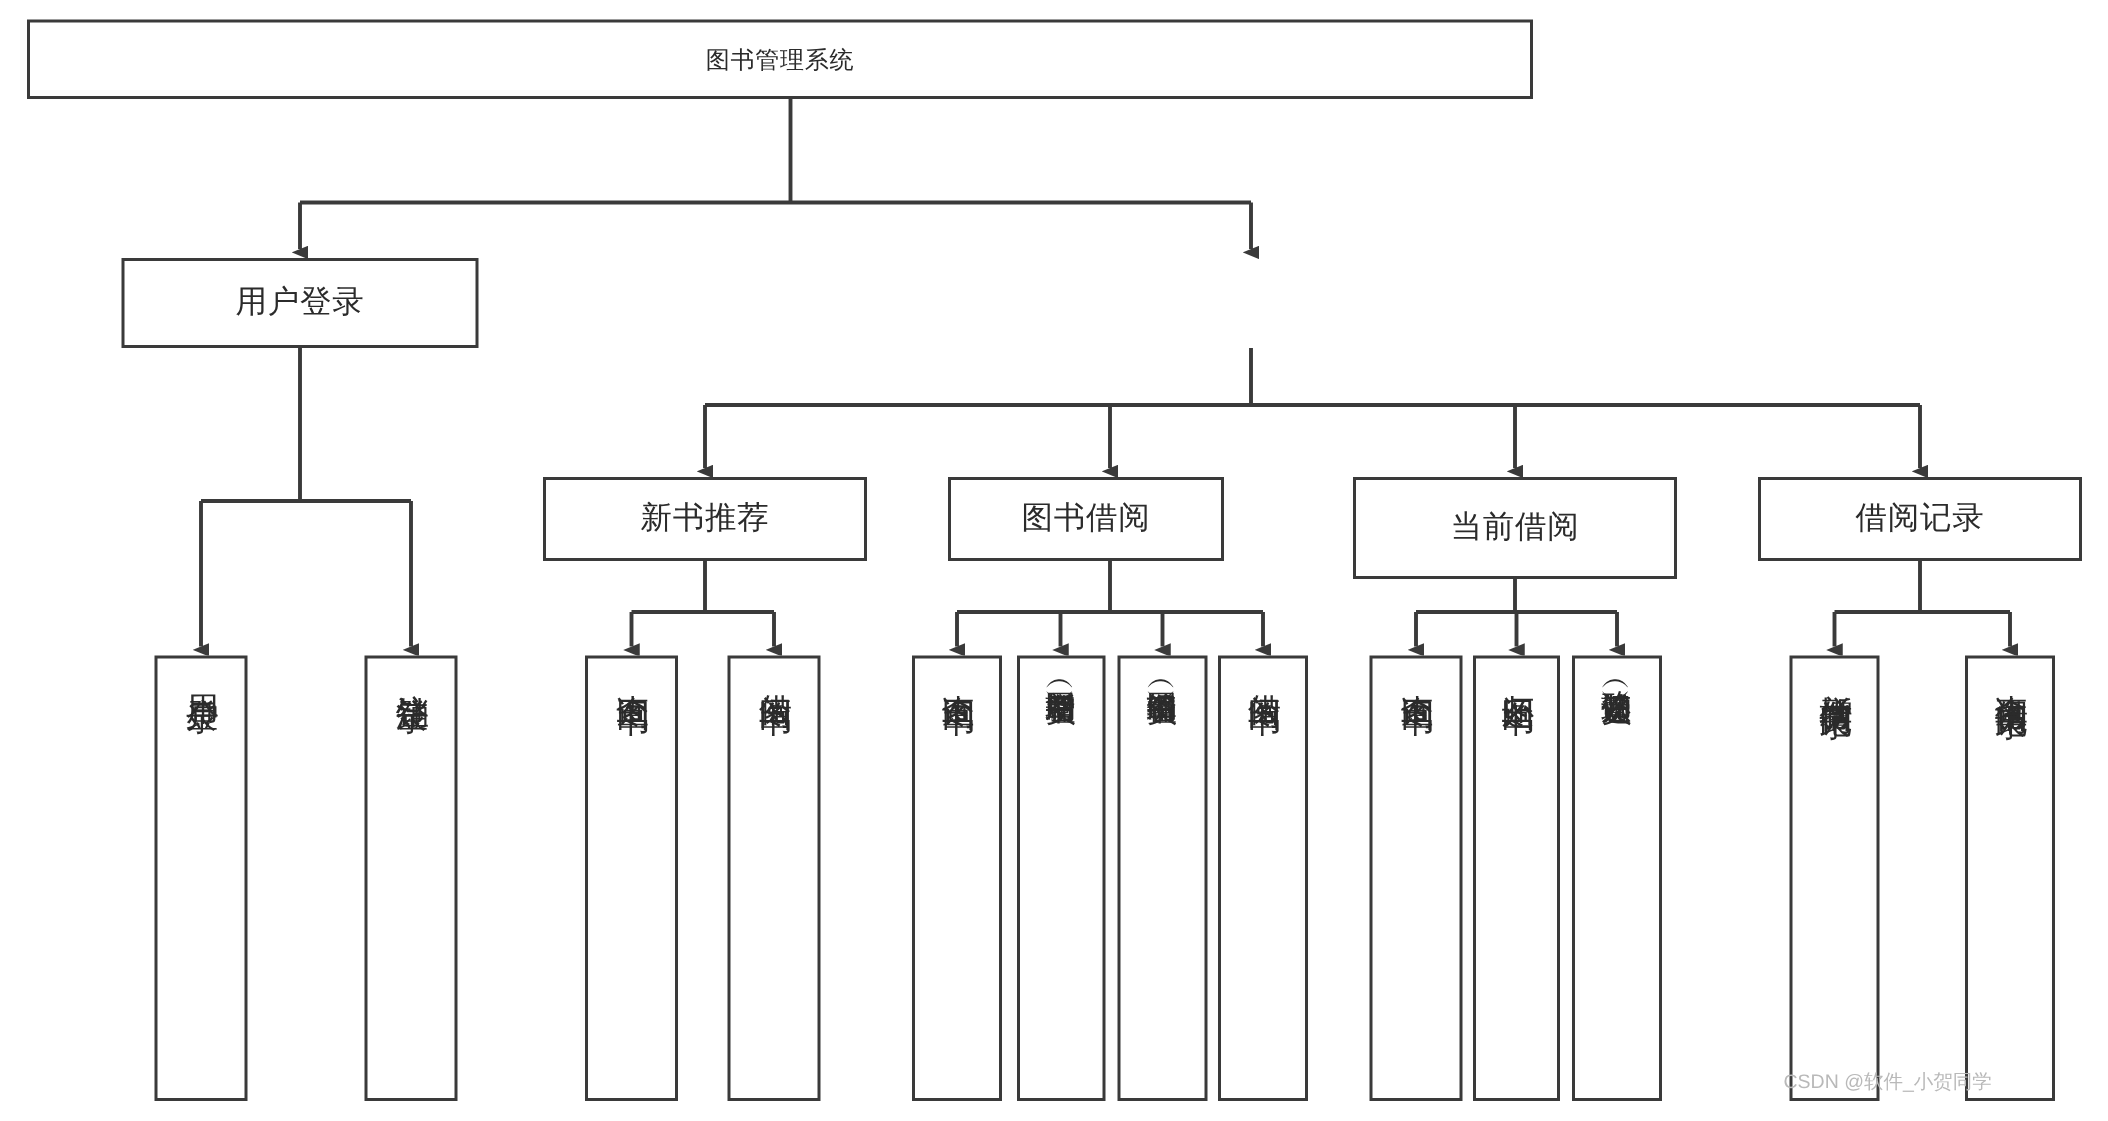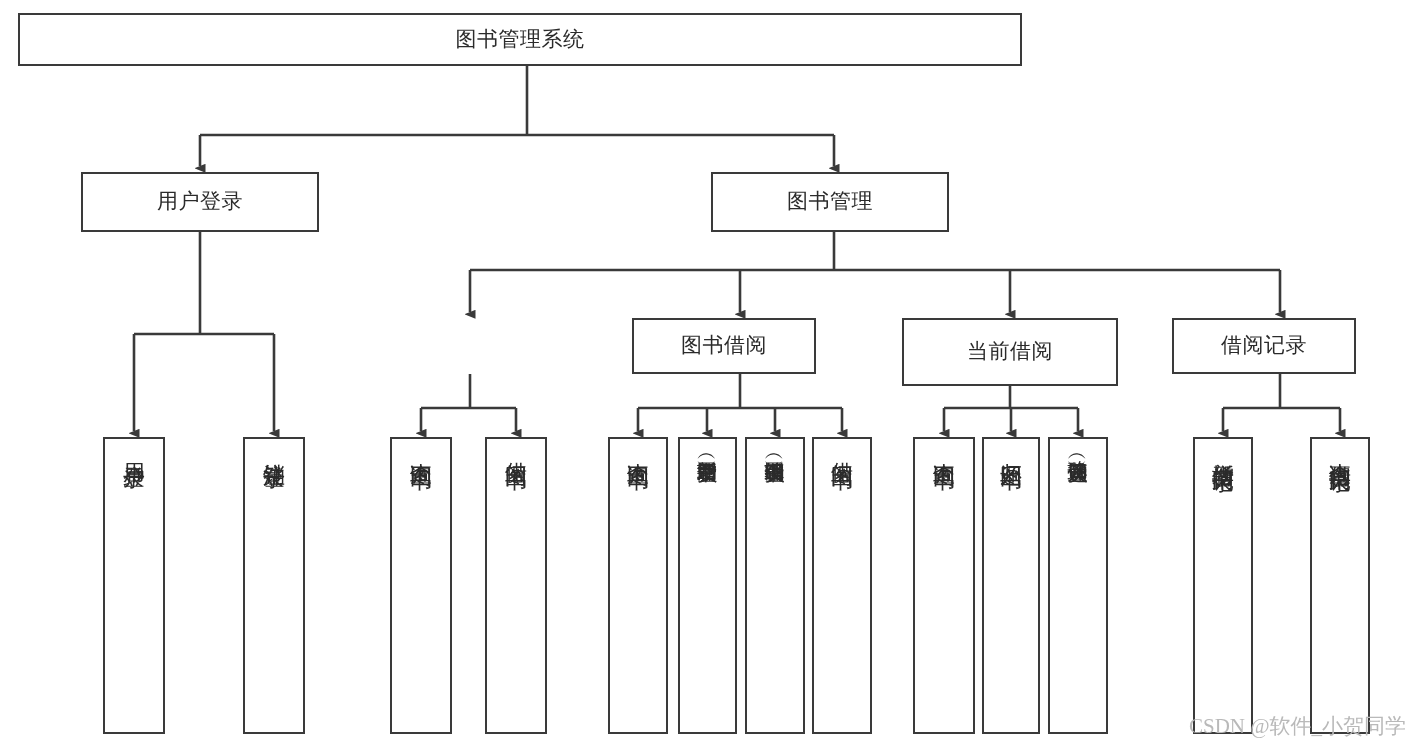--- a/index.html
+++ b/index.html
@@ -42,21 +42,21 @@
     line-height: 1.12;
     white-space: pre;
     text-align: center;
   }
   
   .node.horiz .node-label {
     font-size: 21px;
     letter-spacing: 0.5px;
   }
   #node-root .node-label {
-    font-size: 21px;
+    font-size: 16px;
   }
   
   .node.vert {
     align-items: flex-start;
     justify-content: center;
     padding-top: 6px;
   }
   .node.vert .node-label {
     writing-mode: vertical-rl;
     text-orientation: upright;
@@ -66,25 +66,25 @@
     white-space: nowrap;
   }
   .node.vert.narrow .node-label {
     font-size: 20px;
     letter-spacing: 0.5px;
   }
   #watermark {
     position: absolute;
     left: 1189px;
     top: 712px;
-    font-size: 21px;
+    font-size: 13px;
     color: #b9b9b9;
     white-space: nowrap;
     z-index: 5;
-    font-family: Liberation Serif, serif;
+    font-family: Liberation Sans, sans-serif;
   }
 </style>
 </head>
 <body>
 
 <div id="diagram-root">
 
   <svg id="edge-layer" viewBox="0 0 1405 747" width="1405" height="747" xmlns="http://www.w3.org/2000/svg">
     <defs>
       <marker id="arrowhead" markerWidth="9" markerHeight="11" refX="2.2" refY="5.5" orient="auto" markerUnits="userSpaceOnUse">
@@ -135,31 +135,31 @@
     </g>
   </svg>
 
   <div class="node horiz" id="node-root" style="left:18px; top:13px; width:1004px; height:53px;">
     <span class="node-label">图书管理系统</span>
   </div>
 
   <div class="node horiz" style="left:81px; top:172px; width:238px; height:60px;">
     <span class="node-label">用户登录</span>
   </div>
-  <div class="node horiz" style="left:711px; top:172px; width:238px; height:60px;">
-    <span class="node-label">图书管理</span>
-  </div>
-
+
+  <div class="node horiz" style="left:362px; top:318px; width:216px; height:56px;">
+    <span class="node-label">新书推荐</span>
+  </div>
   <div class="node horiz" style="left:632px; top:318px; width:184px; height:56px;">
     <span class="node-label">图书借阅</span>
   </div>
   <div class="node horiz" style="left:902px; top:318px; width:216px; height:68px;">
     <span class="node-label">当前借阅</span>
   </div>
-  <div class="node horiz" style="left:1172px; top:318px; width:184px; height:56px;">
+  <div class="node horiz" style="left:1172px; top:318px; width:216px; height:56px;">
     <span class="node-label">借阅记录</span>
   </div>
 
   <div class="node vert" style="left:103px; top:437px; width:62px; height:297px;">
     <span class="node-label">用户登录</span>
   </div>
   <div class="node vert" style="left:243px; top:437px; width:62px; height:297px;">
     <span class="node-label">注销登录</span>
   </div>
   <div class="node vert" style="left:390px; top:437px; width:62px; height:297px;">

